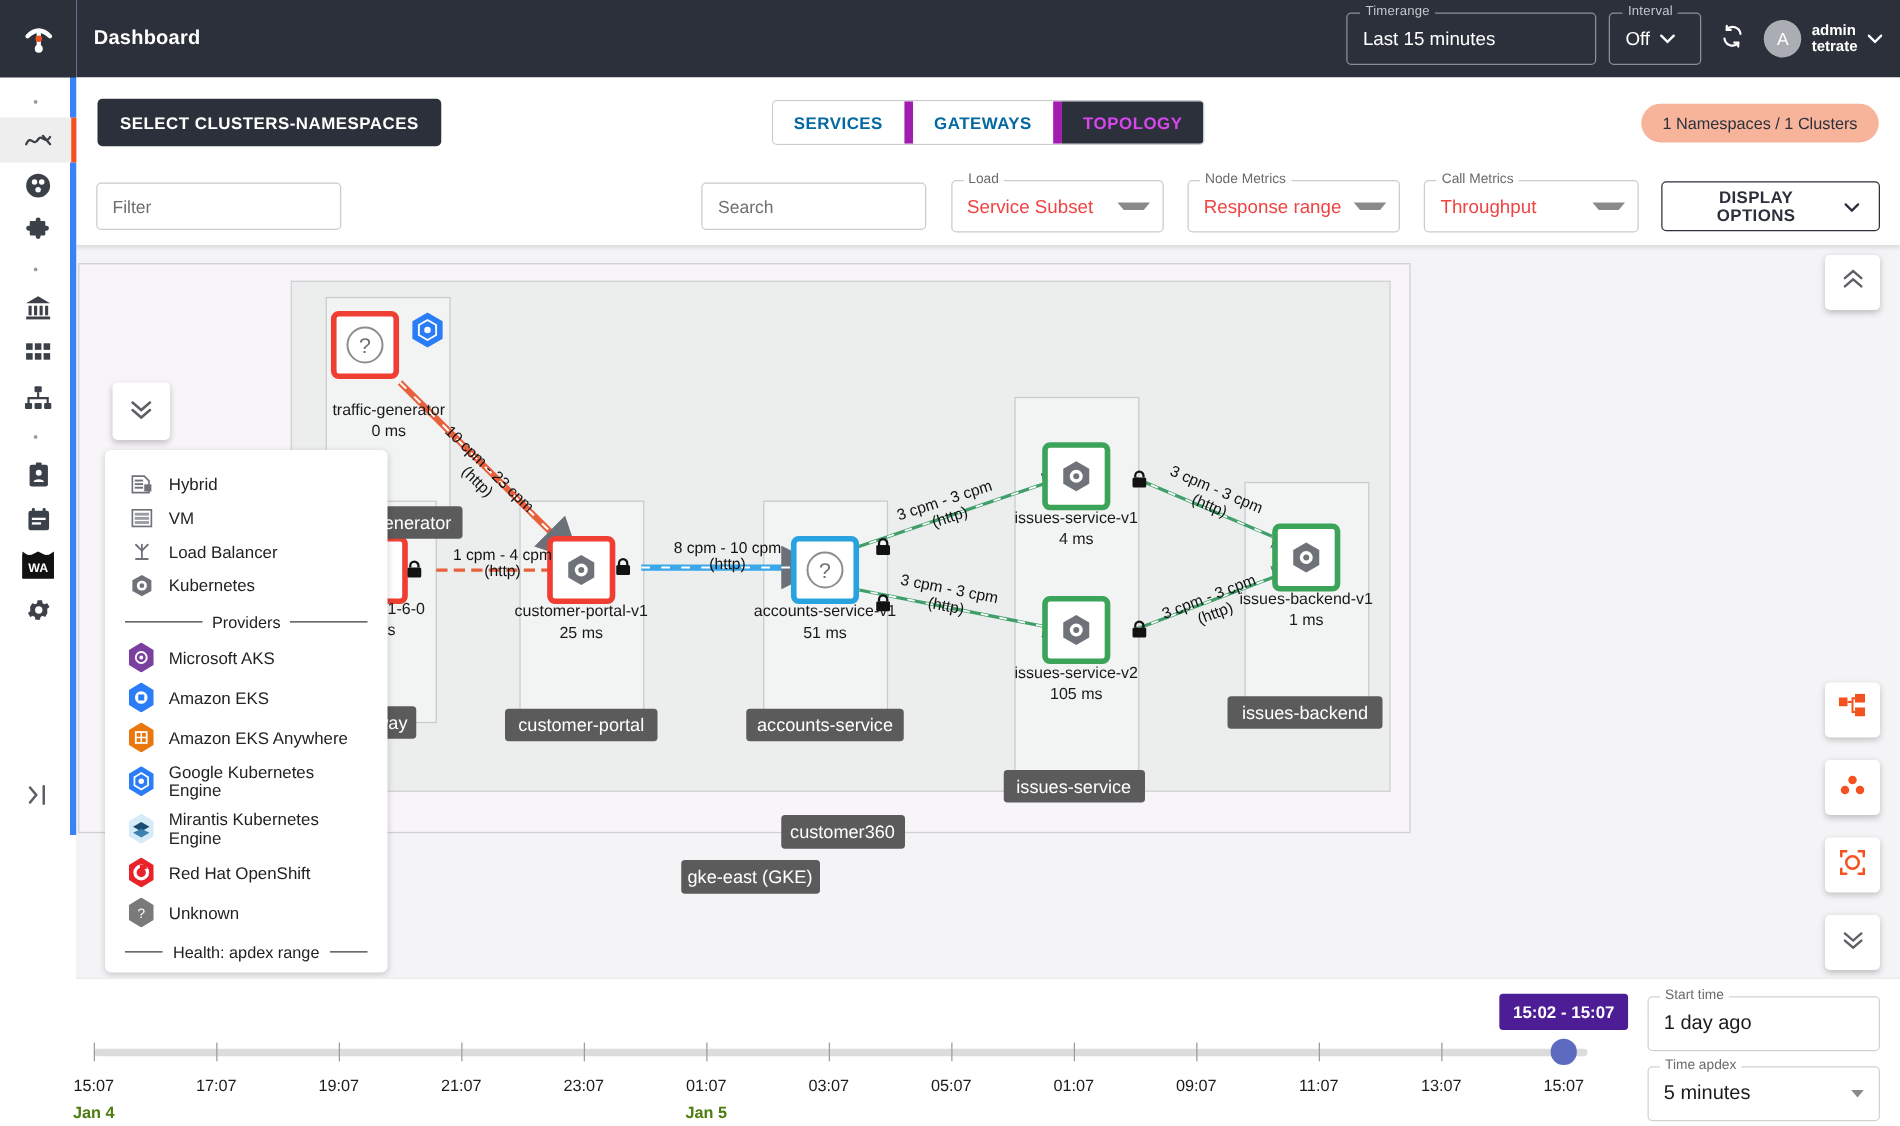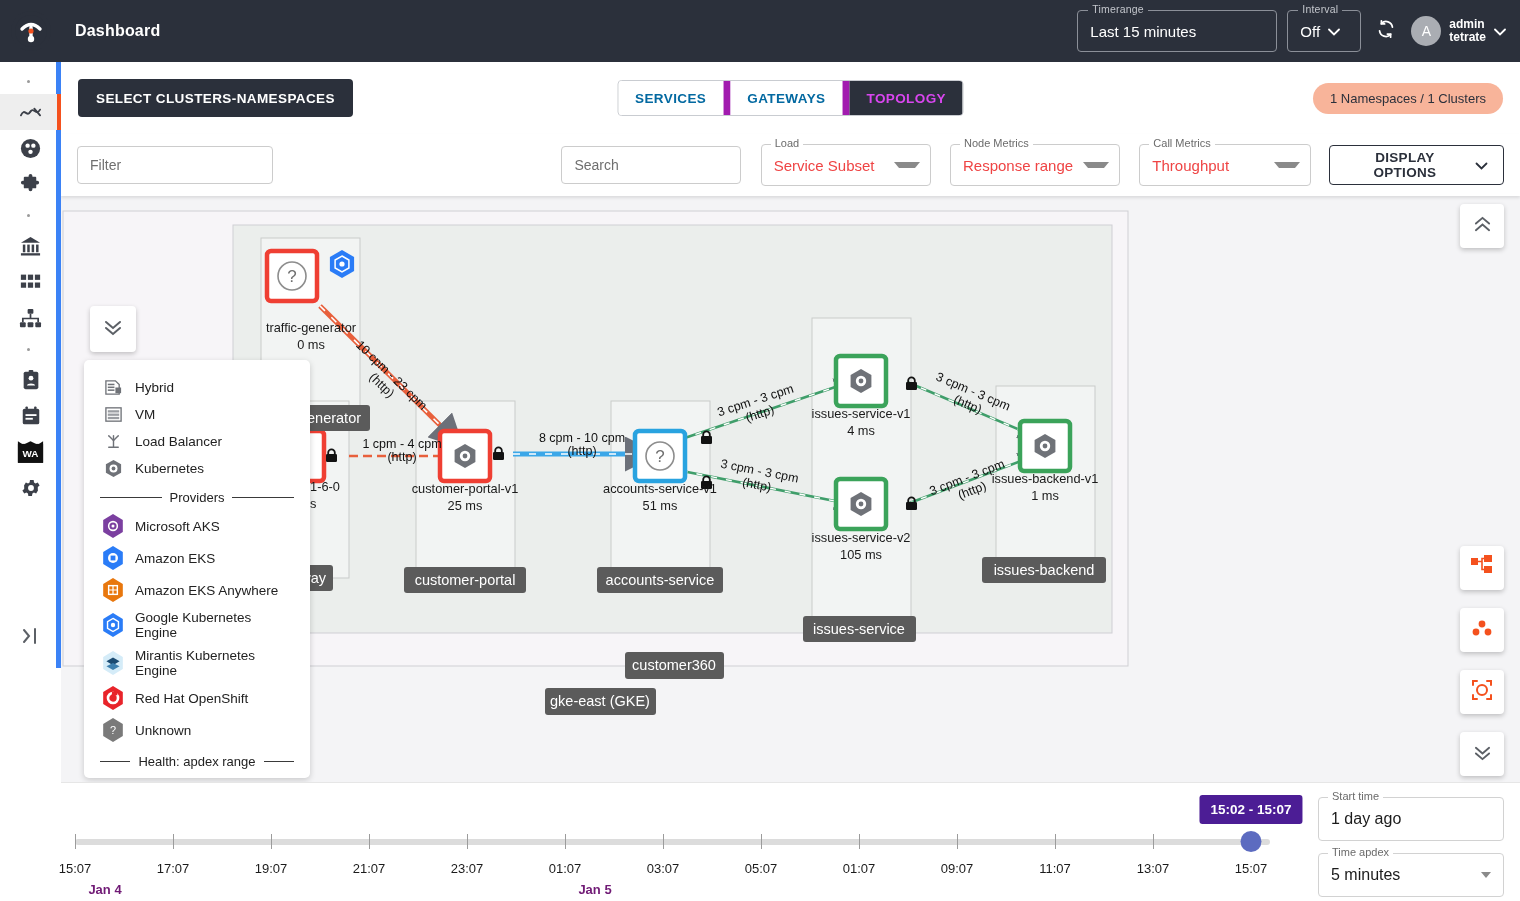--- a/index.html
+++ b/index.html
@@ -160,21 +160,21 @@
   .graph { position: absolute; left: 0; top: 0; width: 1459px; height: 586px; }
 
   
   .timeline {
     position: absolute; left: 61px; top: 782px; width: 1459px; height: 119px;
     background: #fff; border-top: 1px solid #e6e6e6;
   }
   .tl-track { position: absolute; left: 14px; top: 56px; width: 1195px; height: 6px; background: #dcdcdc; border-radius: 3px; }
   .tl-tick { position: absolute; top: -5px; width: 1px; height: 15px; background: #9c9c9c; }
   .tl-lab { position: absolute; top: 22px; font-size: 13px; color: #1b1b1b; transform: translateX(-50%); white-space: nowrap; }
-  .tl-day { position: absolute; top: 43px; font-size: 13px; font-weight: bold; color: #701a75; transform: translateX(-50%); white-space: nowrap; margin-left: 30px; }
+  .tl-day { position: absolute; top: 43px; font-size: 13px; font-weight: bold; color: #4d7c0f; transform: translateX(-50%); white-space: nowrap; }
   .tl-thumb {
     position: absolute; top: -8px; width: 21px; height: 21px; border-radius: 50%;
     background: #5c6bc0; transform: translateX(-50%); cursor: pointer;
   }
   .tl-tip {
     position: absolute; top: -44px; transform: translateX(-50%);
     background: #4c1d95; color: #fff; font-size: 13.5px; font-weight: bold;
     padding: 7px 11px; border-radius: 3px; white-space: nowrap;
   }
   .tl-right { position: absolute; right: 16px; top: 14px; width: 186px; }

